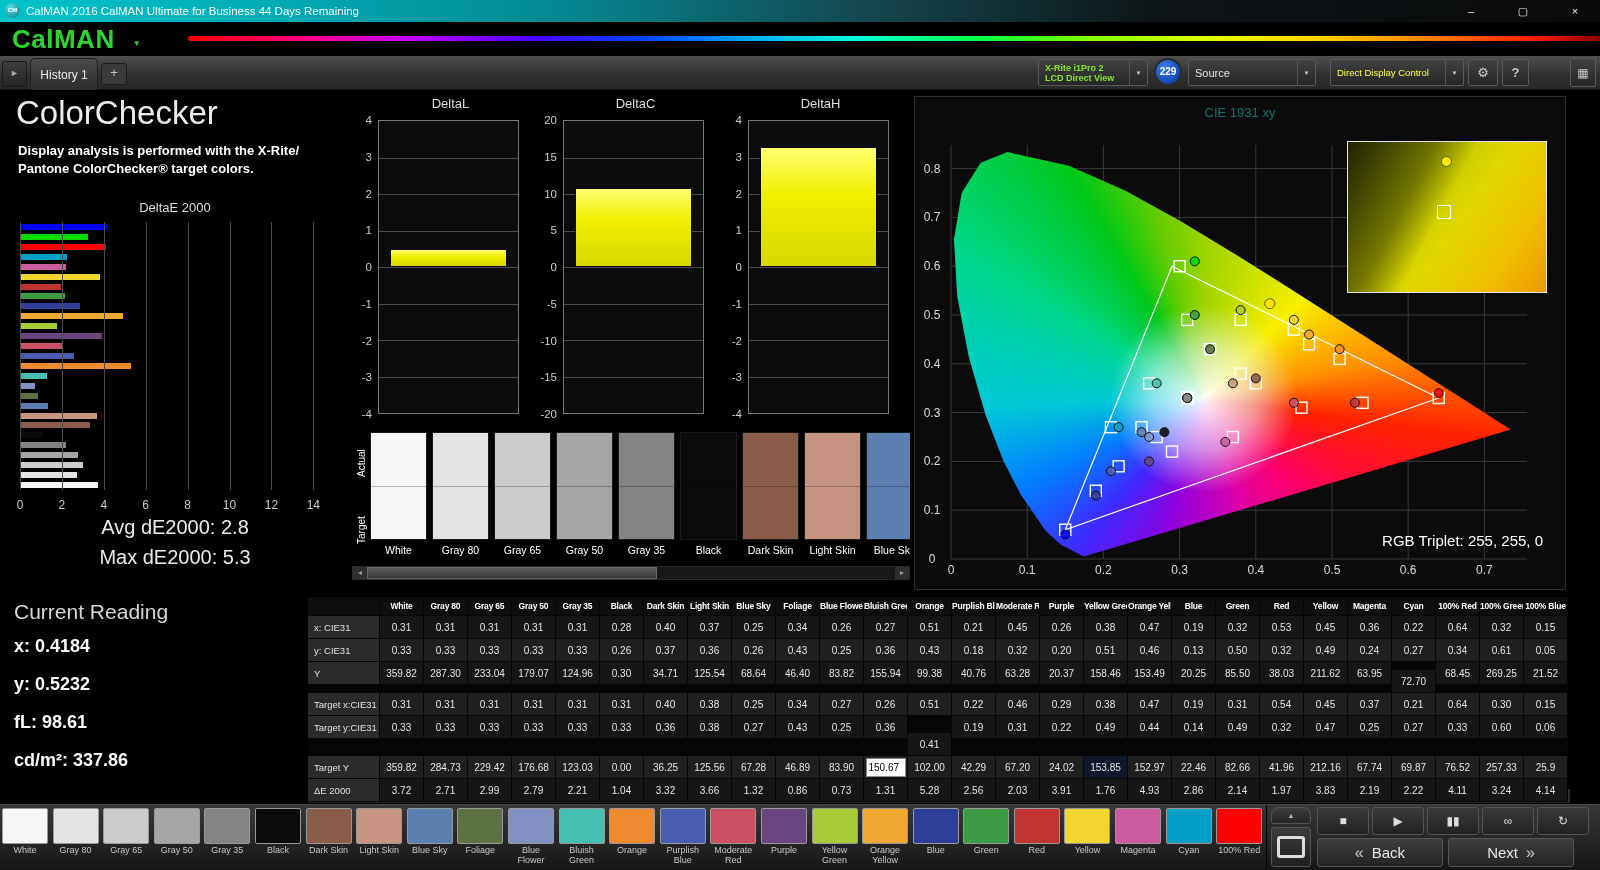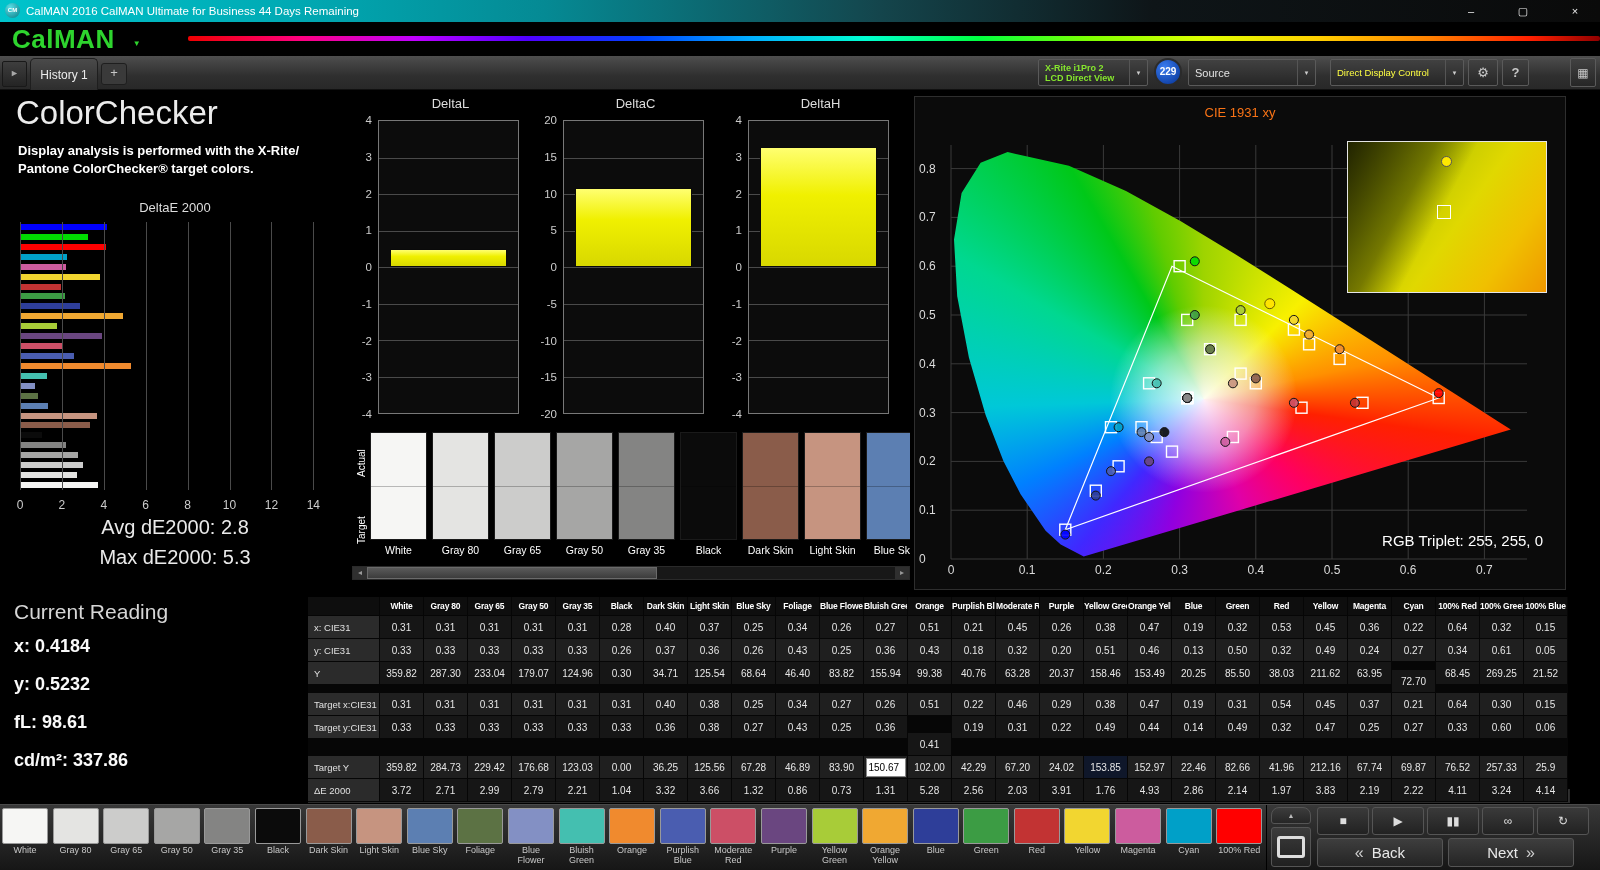--- a/index.html
+++ b/index.html
@@ -97,31 +97,31 @@
   
   .sb{position:absolute;height:14px;background:#181818;border:1px solid #2a2a2a;display:flex;box-sizing:border-box;}
   .sb-arrow{width:14px;flex:none;background:#2f2f2f;color:#999;font-size:8px;line-height:12px;text-align:center;}
   .sb-track{flex:1;position:relative;}
   .sb-thumb{position:absolute;top:0;bottom:0;background:linear-gradient(#5a5a5a,#3c3c3c);border:1px solid #6a6a6a;box-sizing:border-box;}
   #sb-strip{left:352px;top:566px;width:558px;}
   #sb-table{left:308px;top:789px;width:1262px;}
 
   
   #cie{position:absolute;left:914px;top:96px;width:650px;height:492px;background:#0b0b0b;border:1px solid #2e2e2e;box-sizing:content-box;}
-  #cie-title{position:absolute;left:0;top:8px;width:100%;text-align:center;font-size:13px;color:#f97316;z-index:2;}
+  #cie-title{position:absolute;left:0;top:8px;width:100%;text-align:center;font-size:13px;color:#0f766e;z-index:2;}
   #cie-grid,#cie-markers{position:absolute;left:0;top:0;}
   #cie-grid{z-index:0;} #cie-markers{z-index:2;}
   #horseshoe{position:absolute;left:0;top:0;width:650px;height:492px;z-index:1;
     background:
       radial-gradient(circle 130px at 44.4% 61.4%,rgba(255,255,255,.95),rgba(240,248,255,.55) 40%,rgba(255,255,255,0) 72%),
       conic-gradient(from 0deg at 44.4% 61.4%,#9ed400 0deg,#f8f000 45deg,#ff9000 78deg,#ff2000 98deg,#ff0060 130deg,#e000a8 160deg,#9000e0 195deg,#4028ff 220deg,#0080ff 245deg,#00c8d8 268deg,#00d890 300deg,#00c818 330deg,#60cc00 345deg,#9ed400 360deg);
     clip-path:polygon(168.7px 459.6px,145.7px 447.5px,130.6px 433.8px,105.6px 397.2px,88.4px 364.1px,70.6px 318px,53.9px 260.6px,42.2px 199.3px,39px 142.5px,46.6px 96px,65.6px 65.7px,92.6px 55.1px,153.9px 68.7px,211px 94px,265.8px 124.2px,320.3px 157.2px,374.4px 191.3px,426.5px 224.5px,474.3px 255px,513.8px 280.2px,543.3px 299px,562.9px 311.6px,583.9px 324.9px,595.8px 332.5px);}
   .cie-xlab{position:absolute;width:28px;text-align:center;transform:translateX(-50%);top:466px;
     color:#dcdcdc;font-size:12px;z-index:2;}
-  .cie-ylab{position:absolute;left:4px;width:26px;text-align:left;transform:translateY(-50%);
+  .cie-ylab{position:absolute;left:4px;width:26px;text-align:center;transform:translateY(-50%);
     color:#dcdcdc;font-size:12px;z-index:2;}
   #cie-inset{position:absolute;right:18px;top:44px;width:198px;height:150px;border:1px solid #e6e6e6;z-index:3;
     background:
       linear-gradient(118deg,rgba(15,15,0,.85) 0%,rgba(55,55,0,.55) 32%,rgba(0,0,0,0) 47%),
       linear-gradient(125deg,#8a9a00 0%,#b8c400 30%,#e0d800 55%,#f0c000 78%,#f09800 100%);}
   #inset-dot{position:absolute;left:47%;top:9%;width:9px;height:9px;border-radius:50%;
     background:#ffe800;border:1px solid #555;}
   #inset-target{position:absolute;left:45%;top:42%;width:12px;height:12px;border:1.5px solid #fff;}
   #cie-rgb{position:absolute;right:22px;bottom:40px;color:#fff;font-size:15px;z-index:3;}
 

